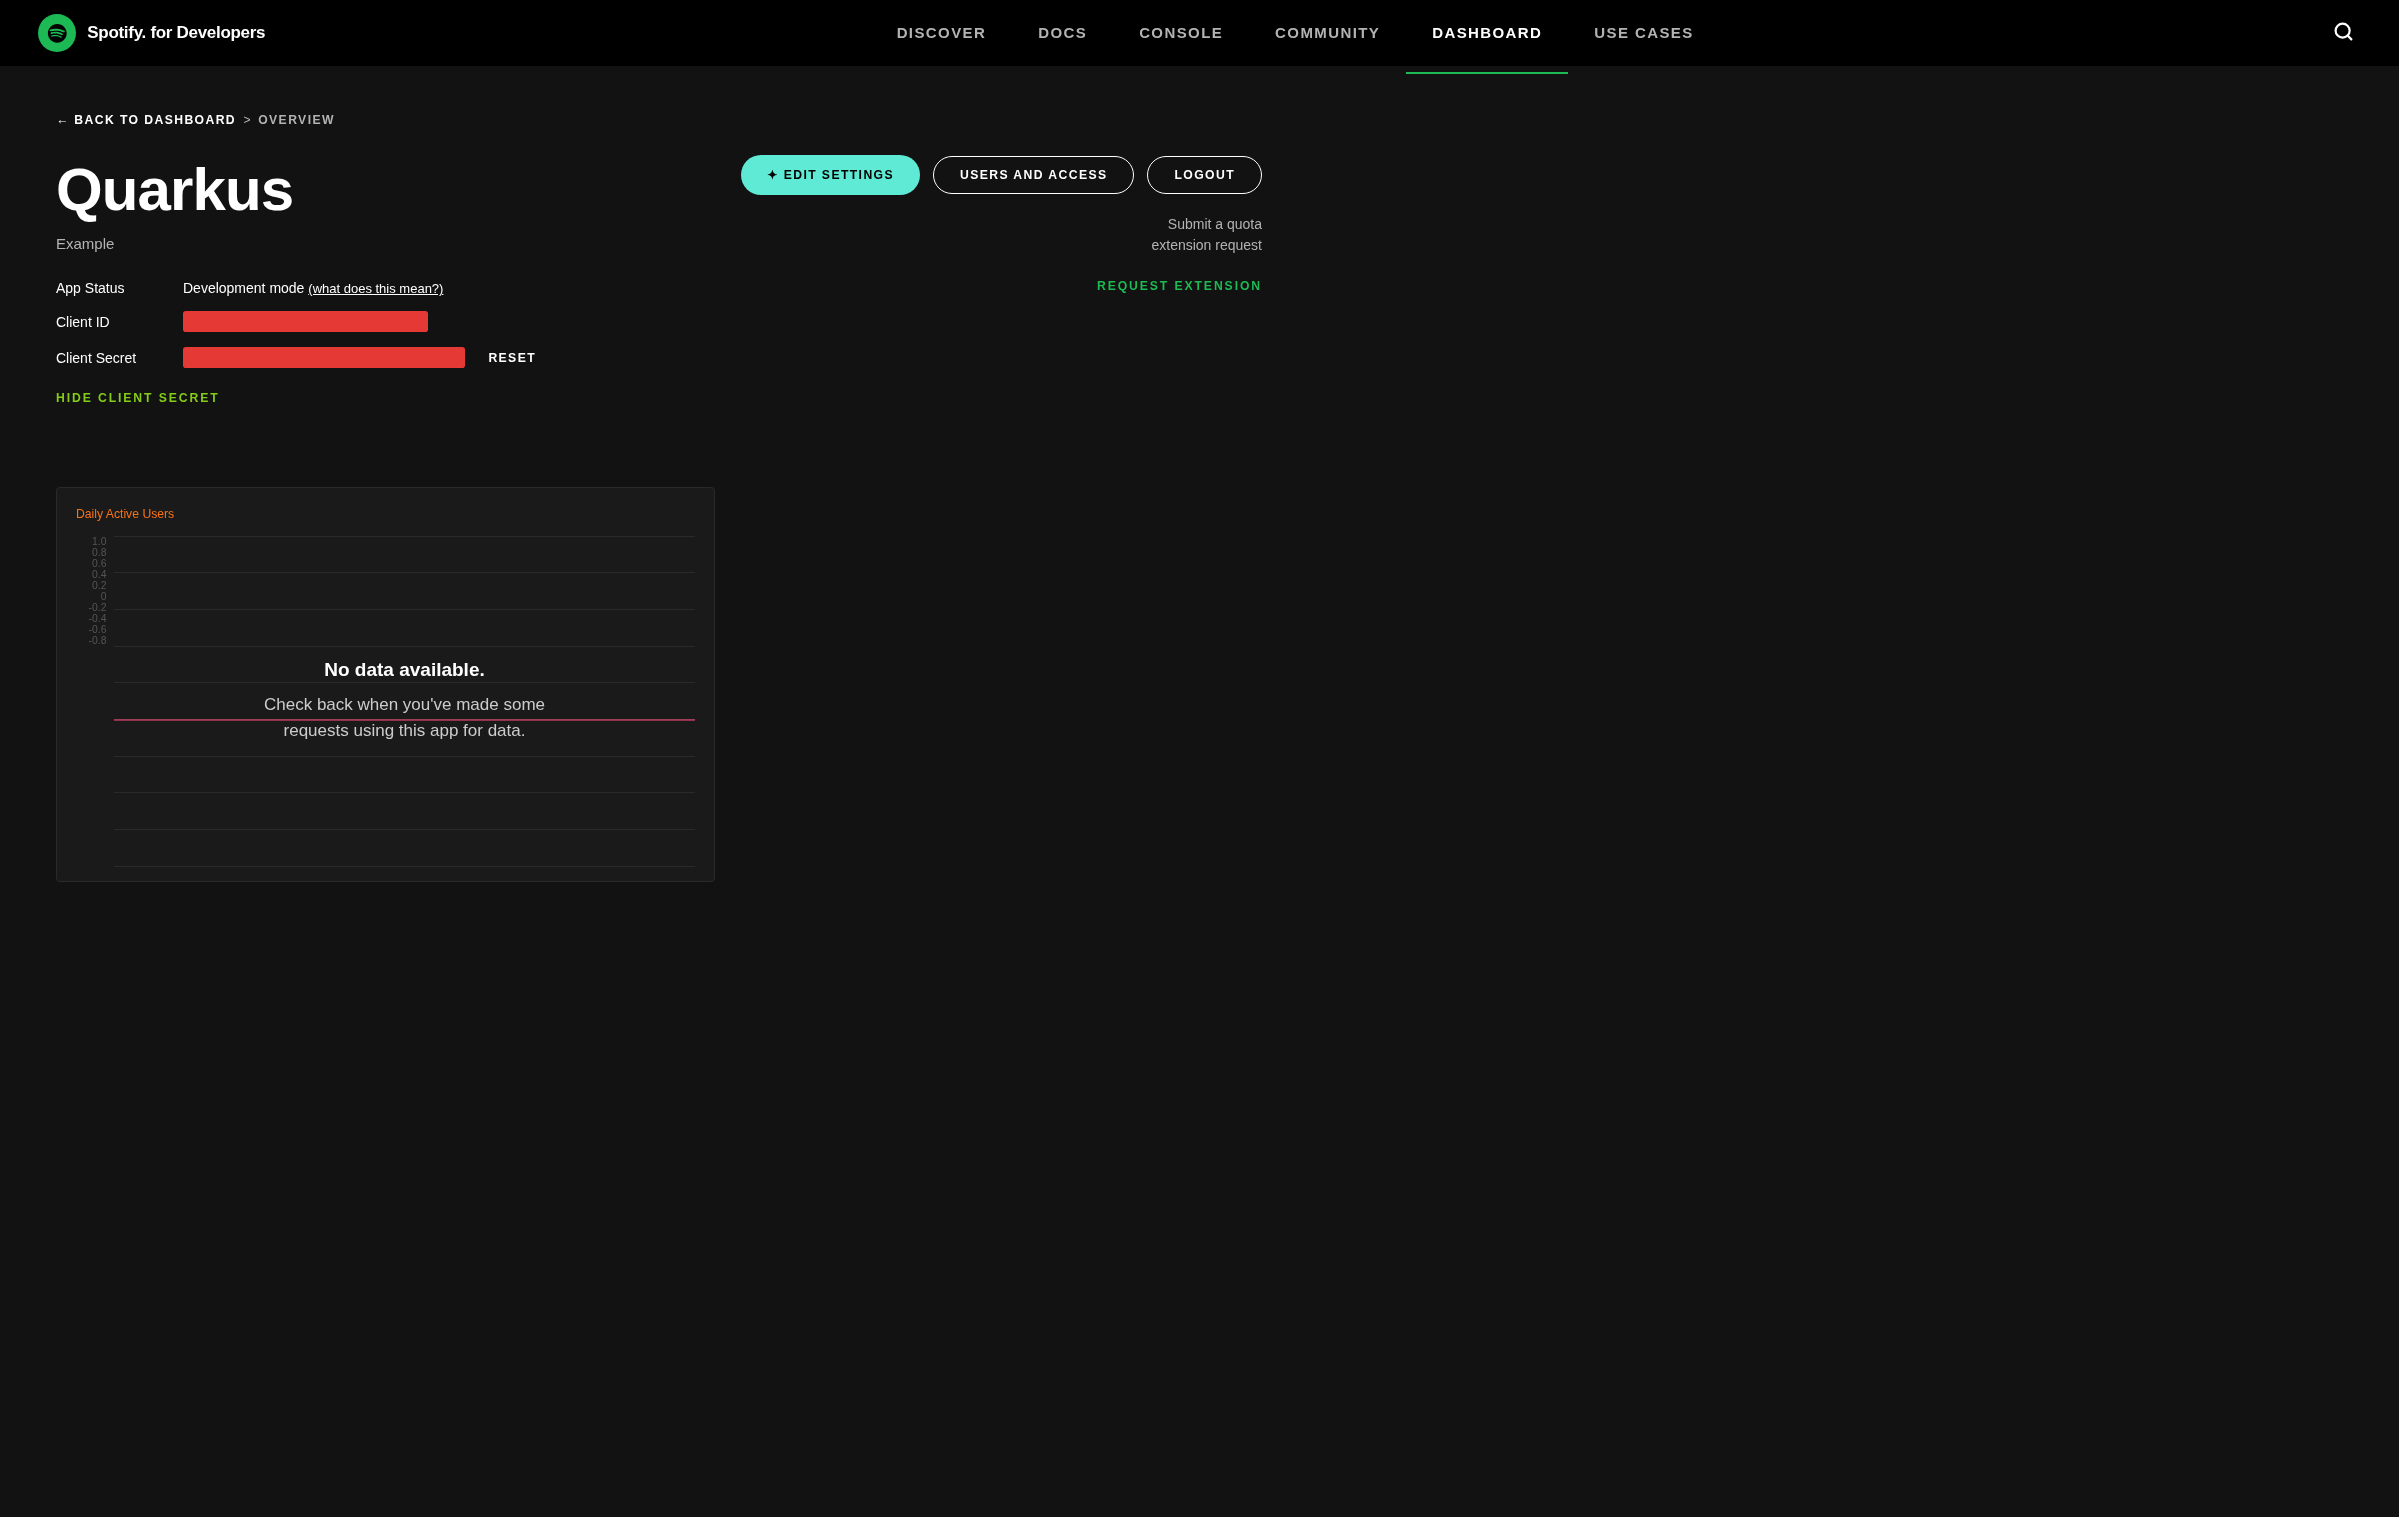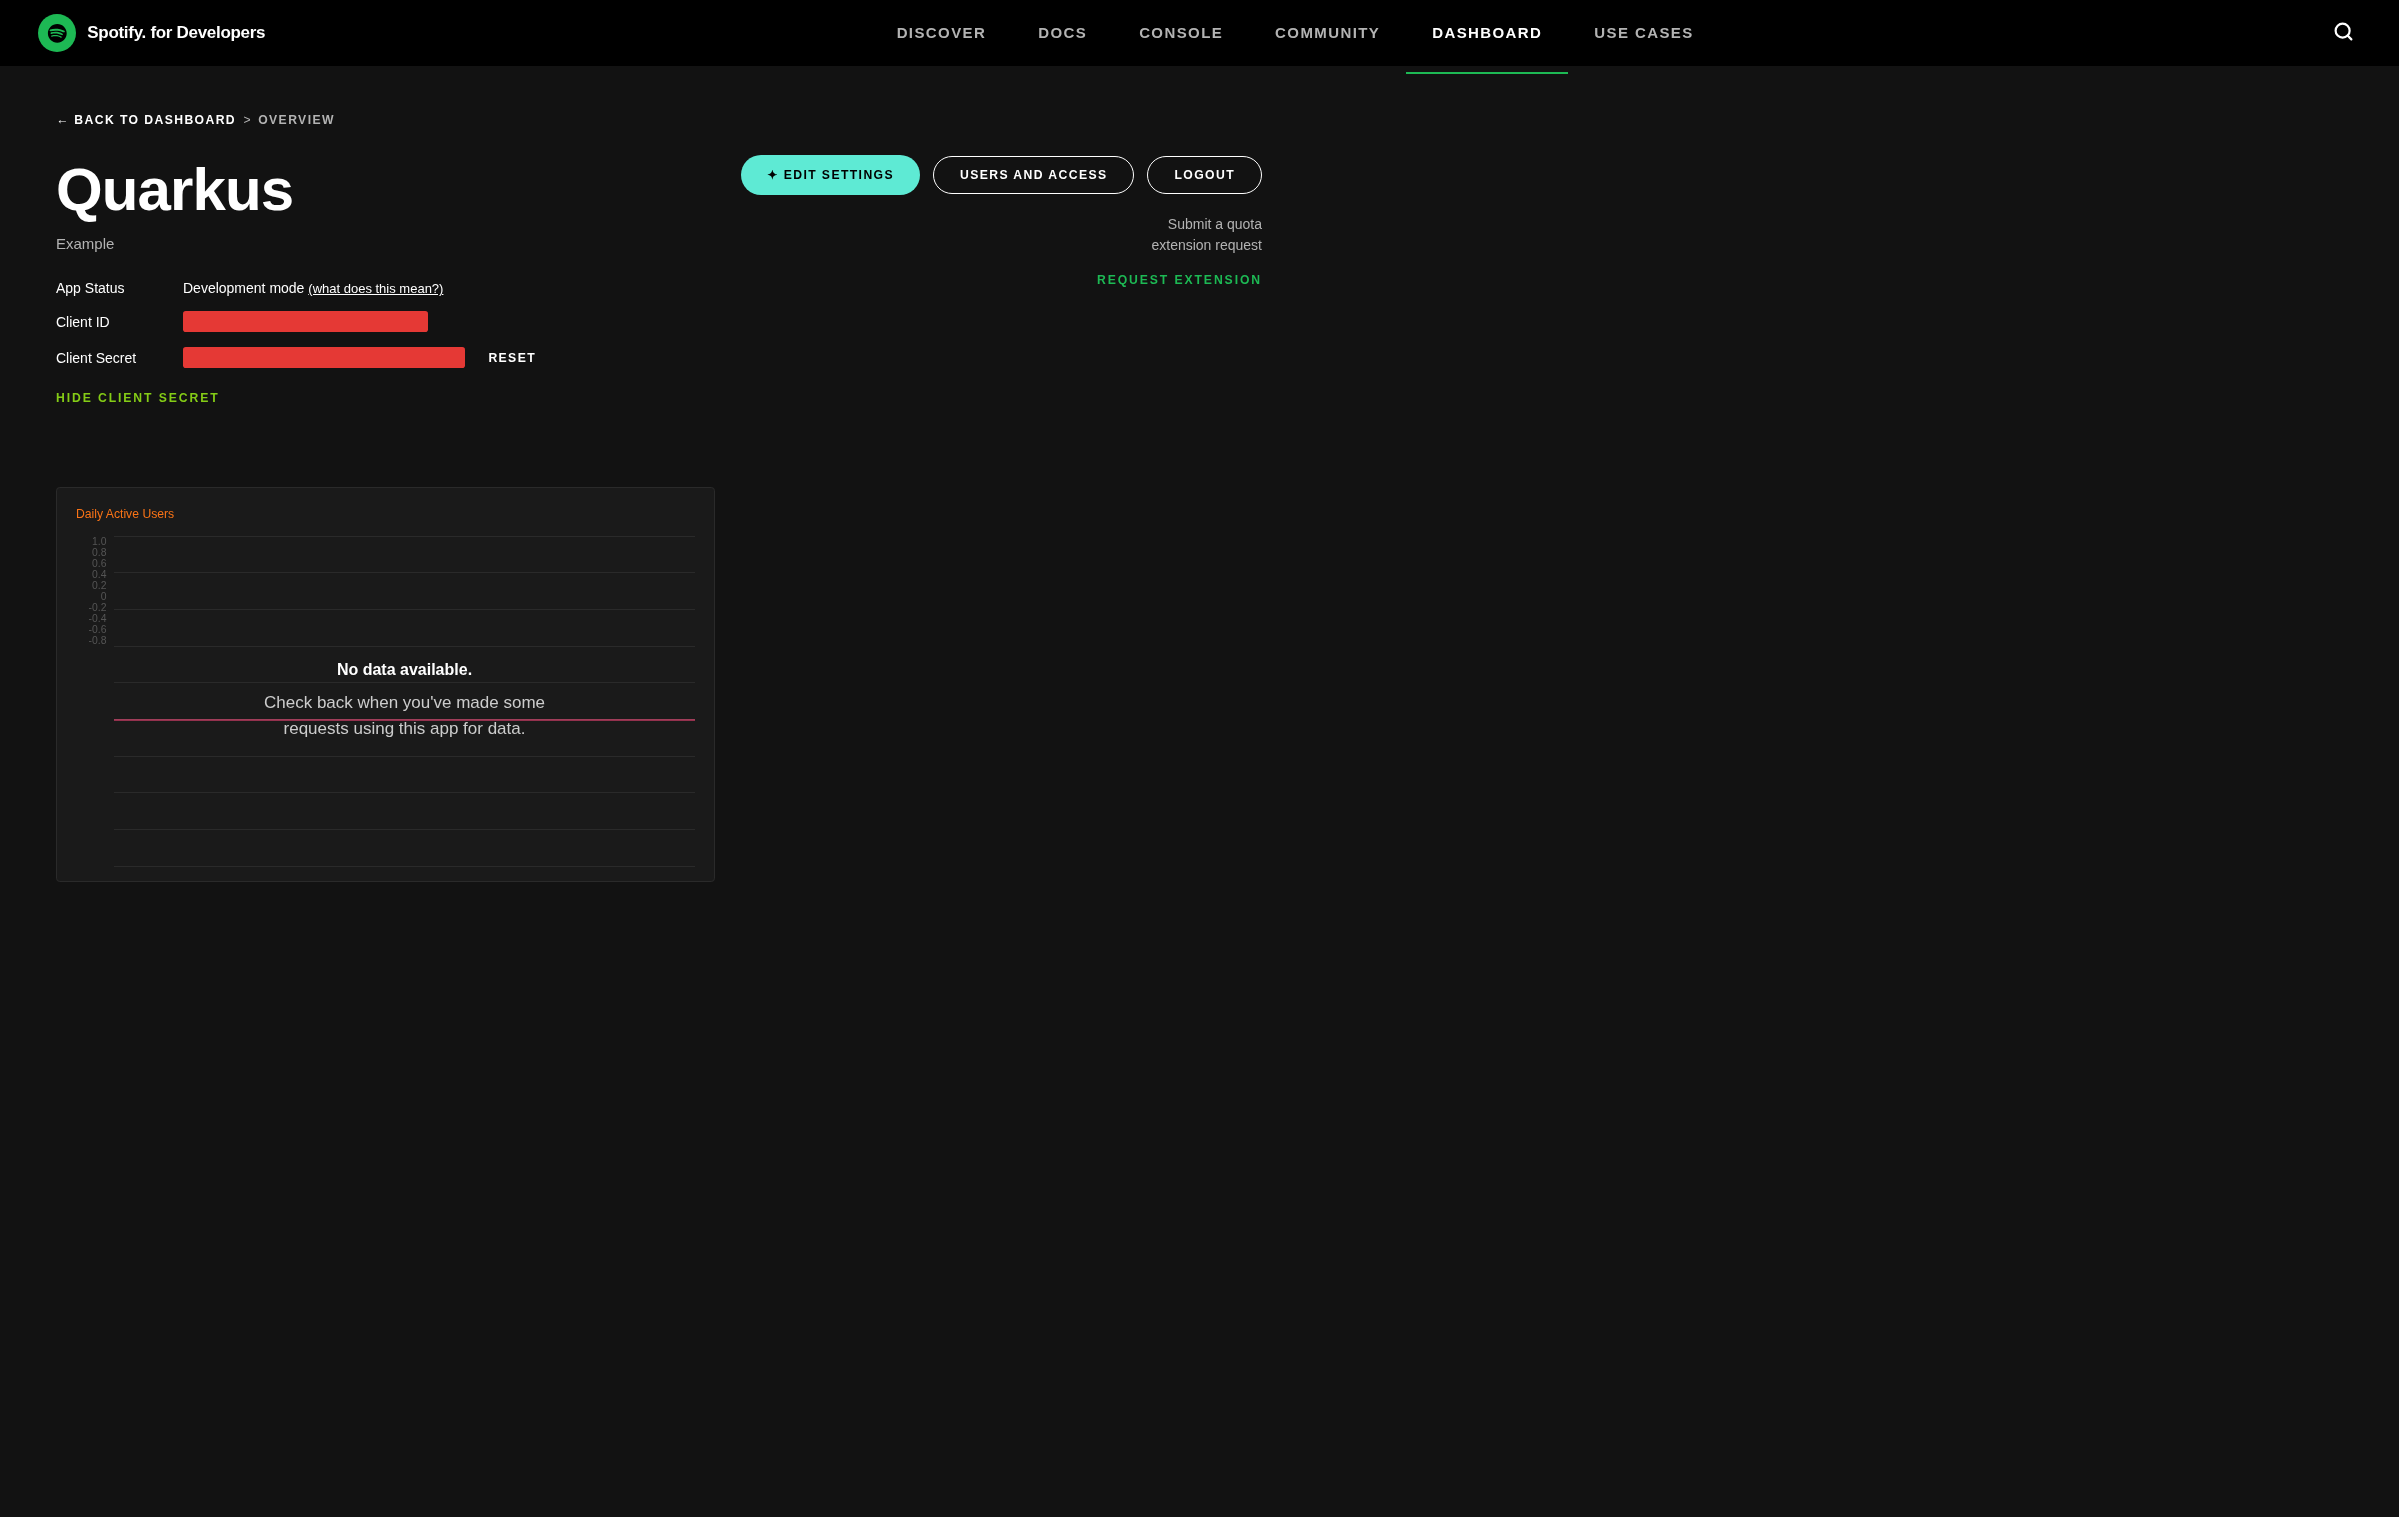--- a/index.html
+++ b/index.html
@@ -262,21 +262,21 @@
 
     
     .right-panel {
       text-align: right;
     }
 
     .quota-text {
       color: #b3b3b3;
       font-size: 14px;
       line-height: 1.5;
-      margin-bottom: 14px;
+      margin-bottom: 20px;
     }
 
     .request-extension-btn {
       background: none;
       border: none;
       color: #1DB954;
       font-size: 12.2px;
       font-weight: 700;
       letter-spacing: 1.9px;
       text-transform: uppercase;
@@ -361,21 +361,21 @@
     .no-data-overlay {
       position: absolute;
       top: 50%;
       left: 50%;
       transform: translate(-50%, -50%);
       text-align: center;
       z-index: 10;
     }
 
     .no-data-title {
-      font-size: 16px;
+      font-size: 19px;
       font-weight: 700;
       color: #fff;
       margin-bottom: 11.3px;
     }
 
     .no-data-subtitle {
       font-size: 17px;
       color: #ccc;
       line-height: 1.5;
       max-width: 339px;

